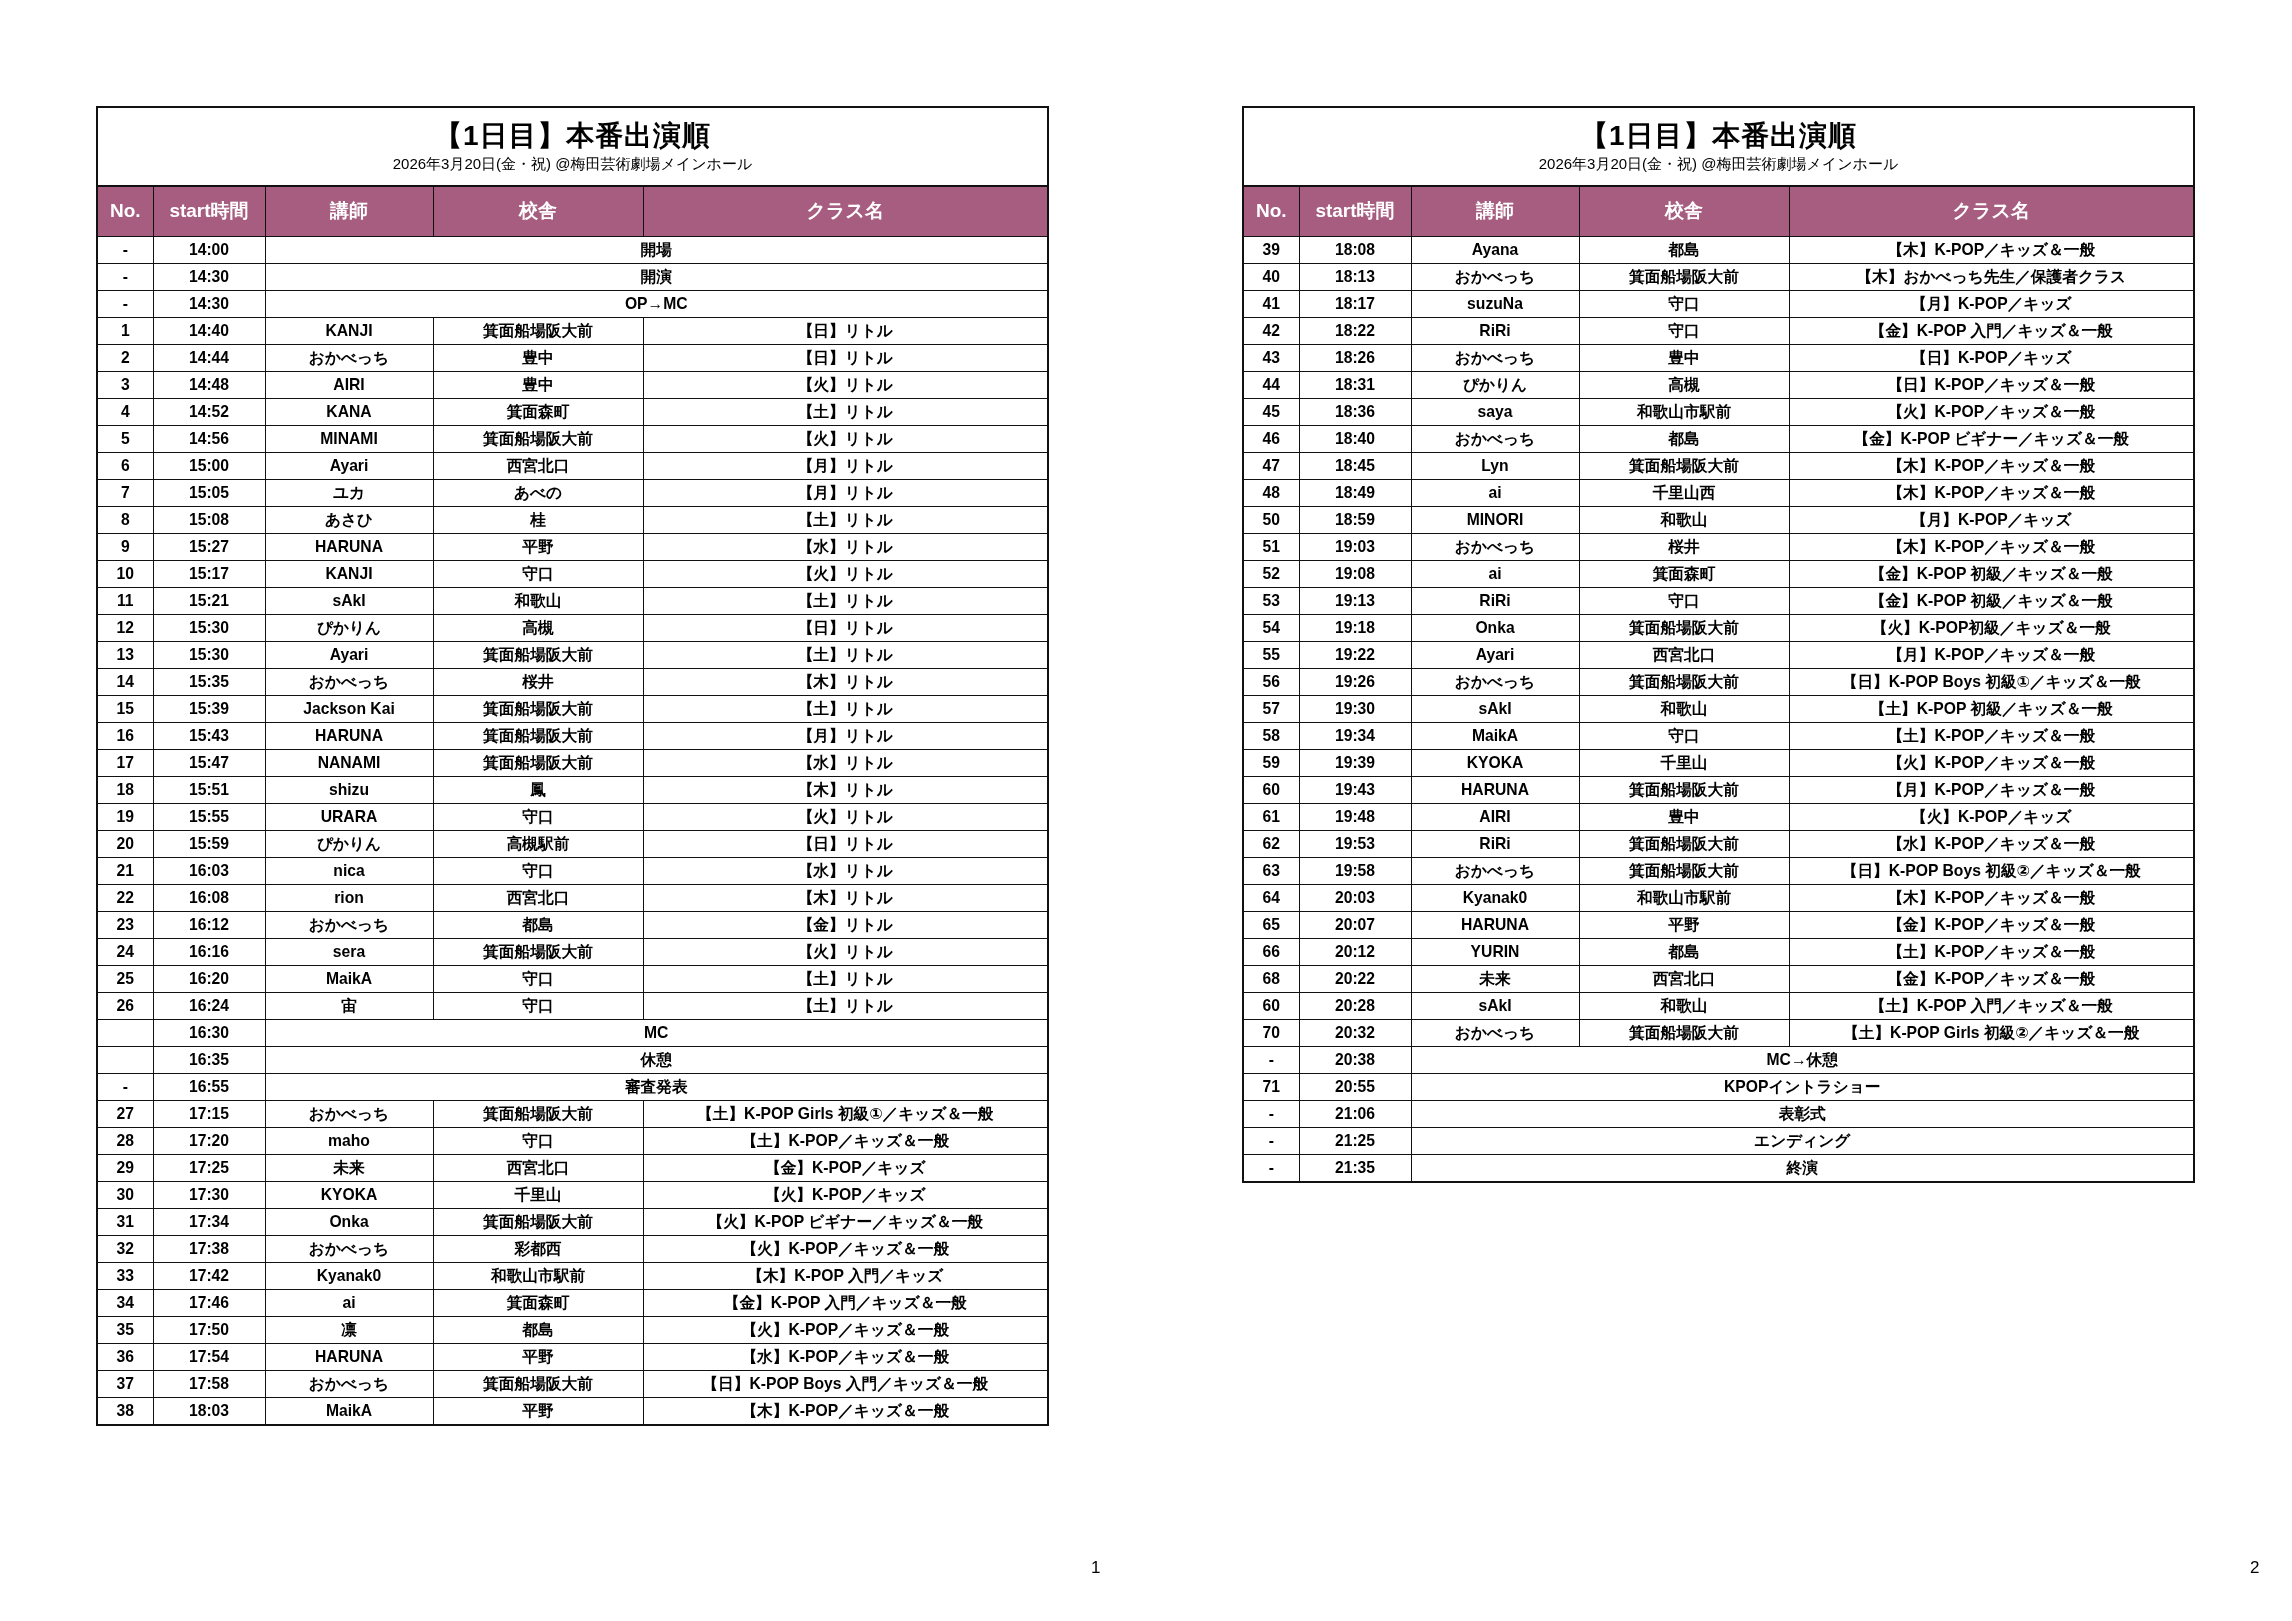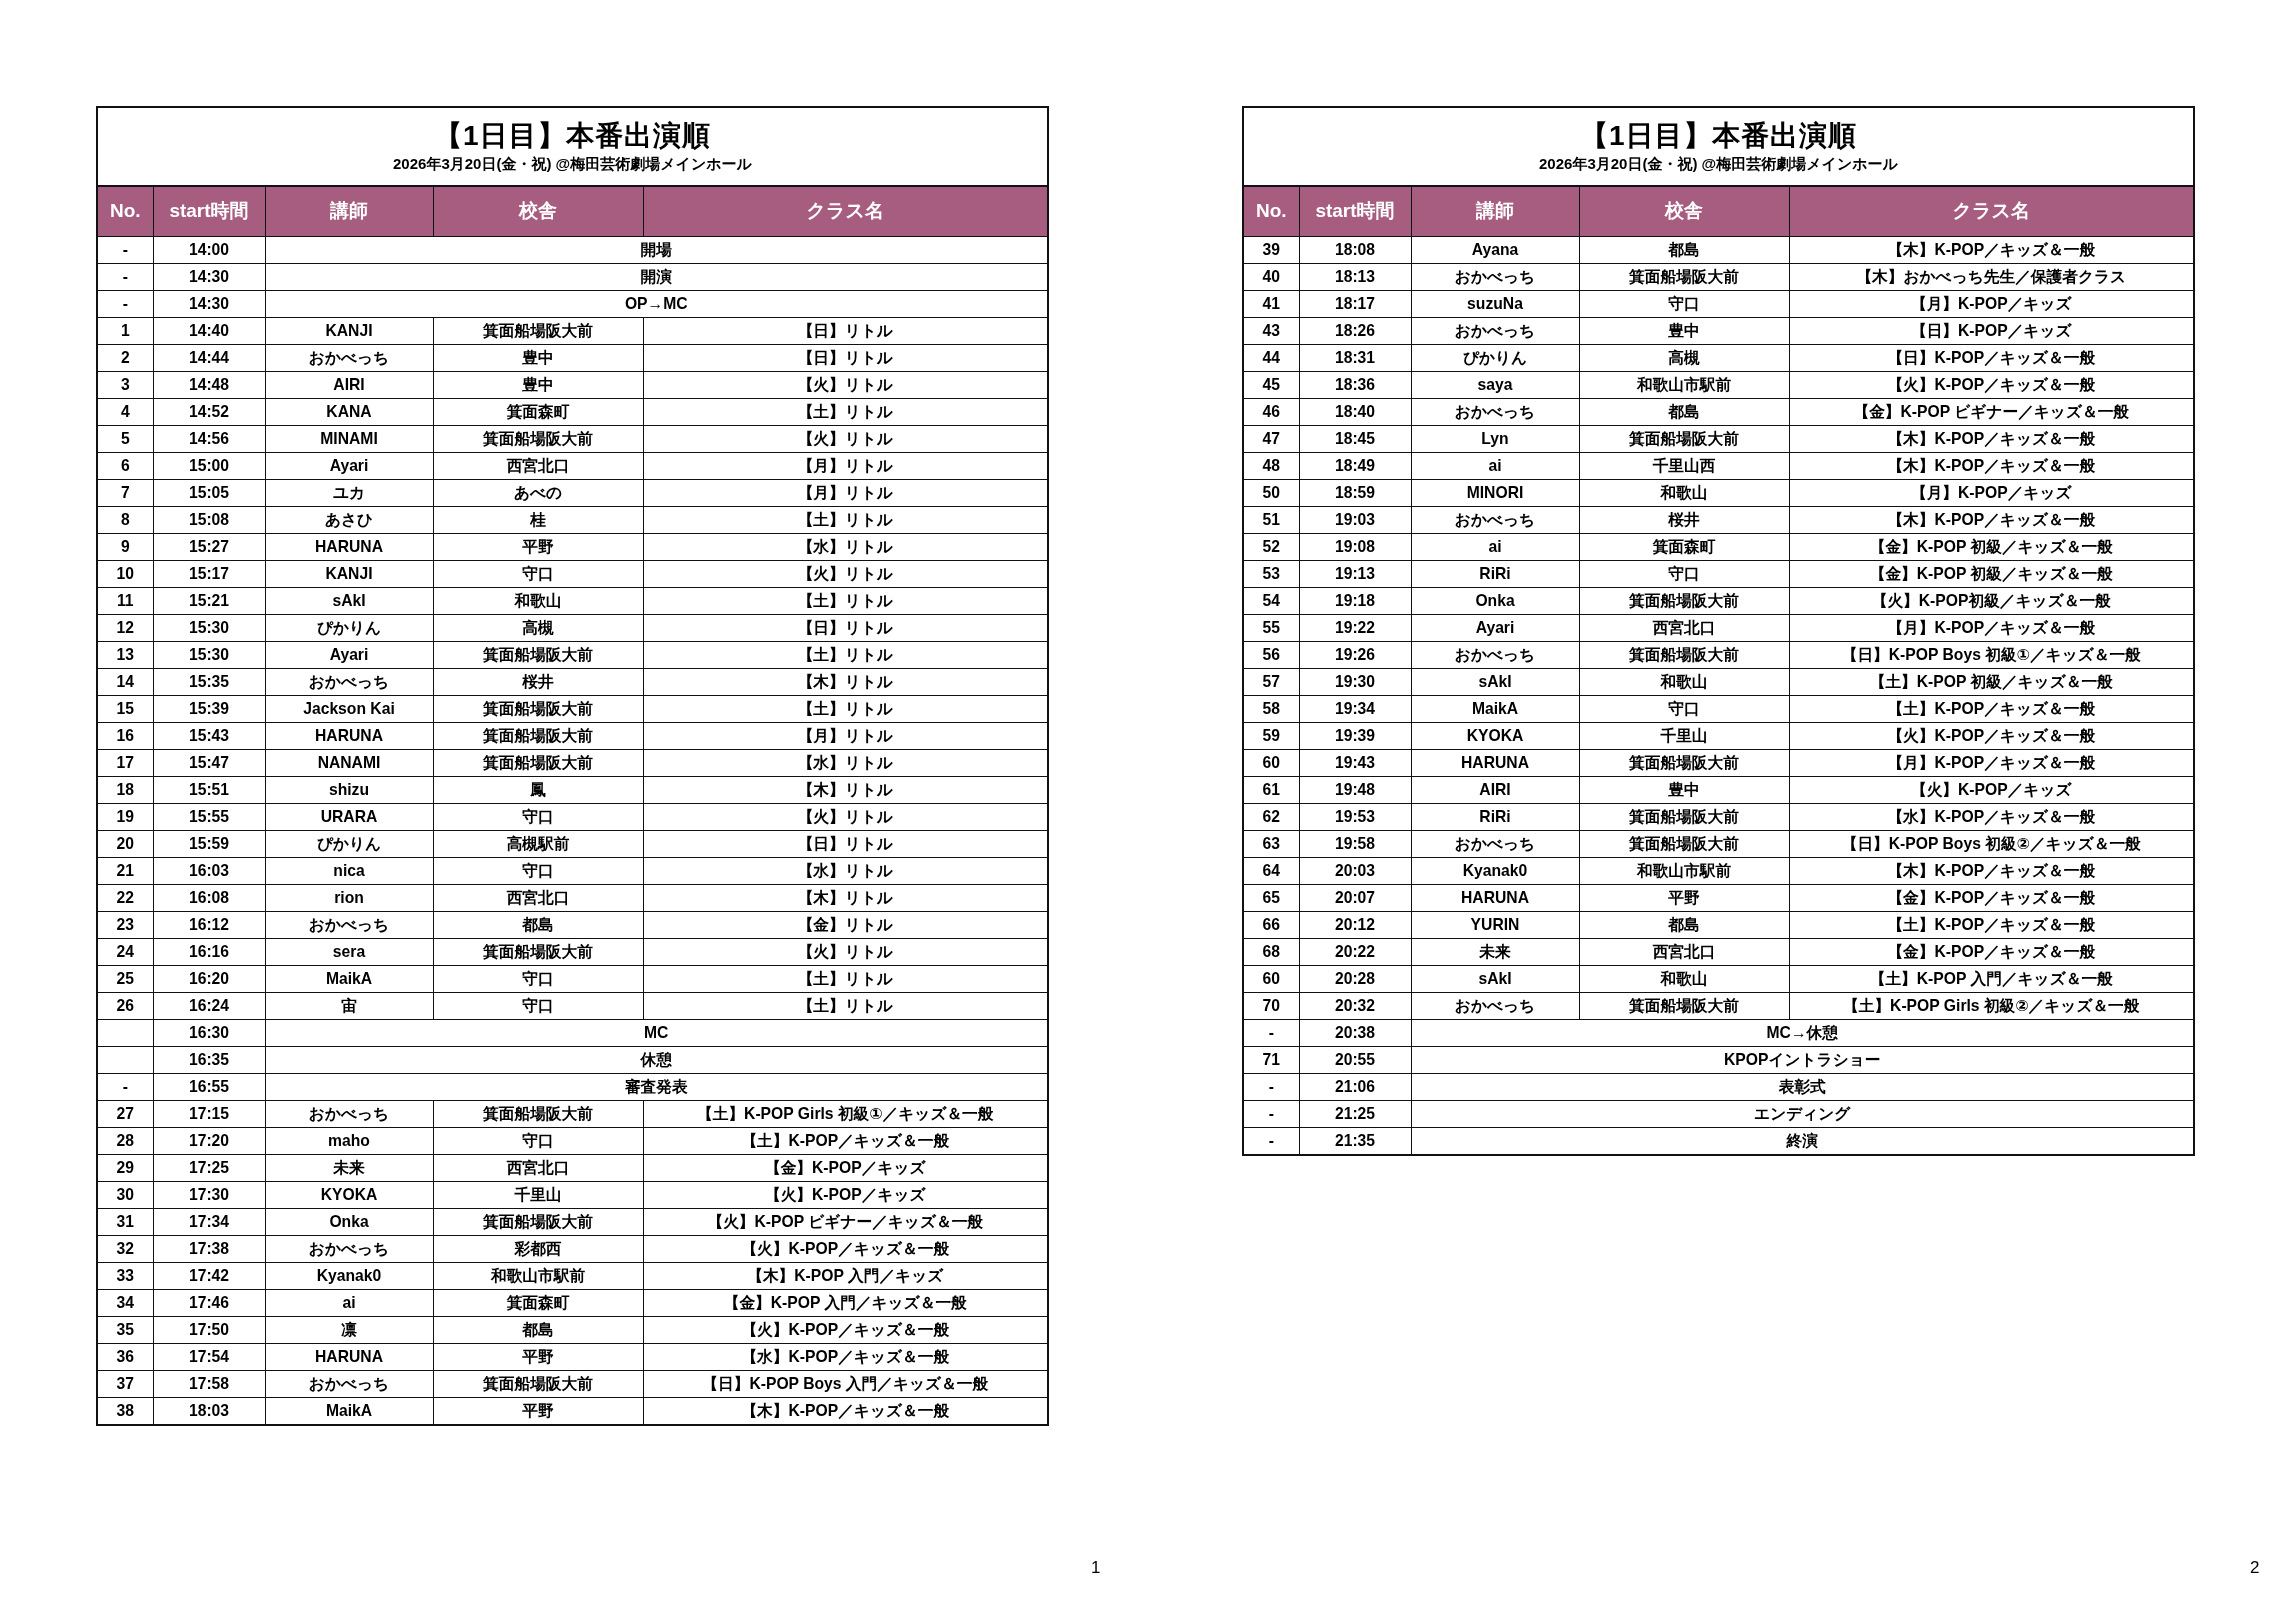--- a/index.html
+++ b/index.html
@@ -15,21 +15,21 @@
   .page-1 { left: 96px; }
   .page-2 { left: 1242px; }
 
   .title-box {
     border: 2.7px solid var(--line);
     text-align: center;
     padding: 11.6px 3.6px 12.5px 3.6px;
     background: #fff;
   }
   .doc-title { font-size: 28px; font-weight: bold; letter-spacing: 0.9px; line-height: 1.15; }
-  .doc-subtitle { font-size: 15px; font-weight: bold; margin-top: 4.5px; line-height: 1.1; }
+  .doc-subtitle { font-size: 15px; font-weight: normal; margin-top: 4.5px; line-height: 1.1; }
 
   table.schedule {
     width: 100%;
     border-collapse: collapse;
     table-layout: fixed;
     margin-top: -2.7px;
     border: 2.7px solid var(--line);
   }
   .schedule th, .schedule td {
     border: 1.8px solid var(--line);
@@ -427,20 +427,27 @@
           <td>【木】おかべっち先生／保護者クラス</td>
         </tr>
         <tr>
           <td>41</td>
           <td>18:17</td>
           <td>suzuNa</td>
           <td>守口</td>
           <td>【月】K-POP／キッズ</td>
         </tr>
         <tr>
+          <td>42</td>
+          <td>18:22</td>
+          <td>RiRi</td>
+          <td>守口</td>
+          <td>【金】K-POP 入門／キッズ＆一般</td>
+        </tr>
+        <tr>
           <td>43</td>
           <td>18:26</td>
           <td>おかべっち</td>
           <td>豊中</td>
           <td>【日】K-POP／キッズ</td>
         </tr>
         <tr>
           <td>44</td>
           <td>18:31</td>
           <td>ぴかりん</td>

